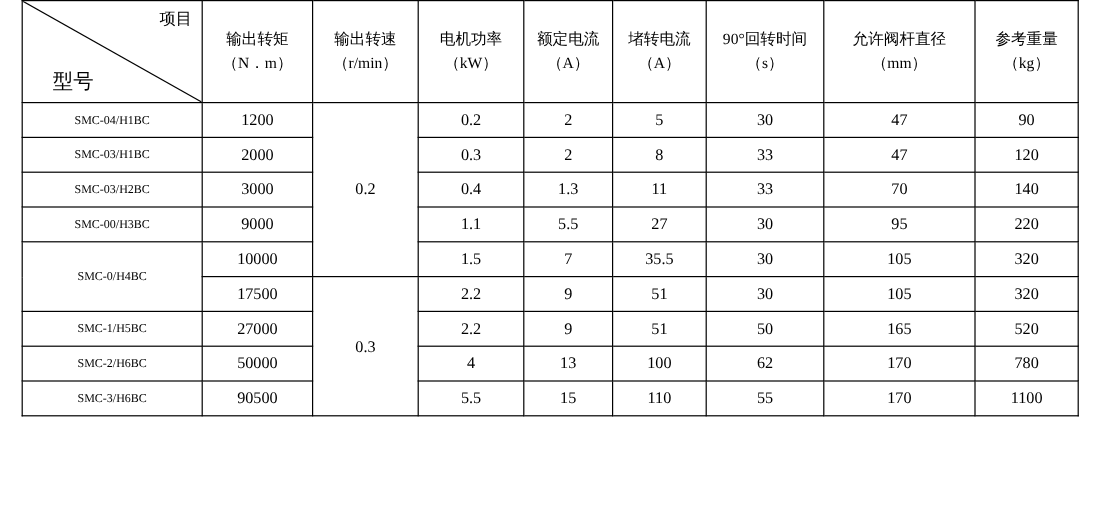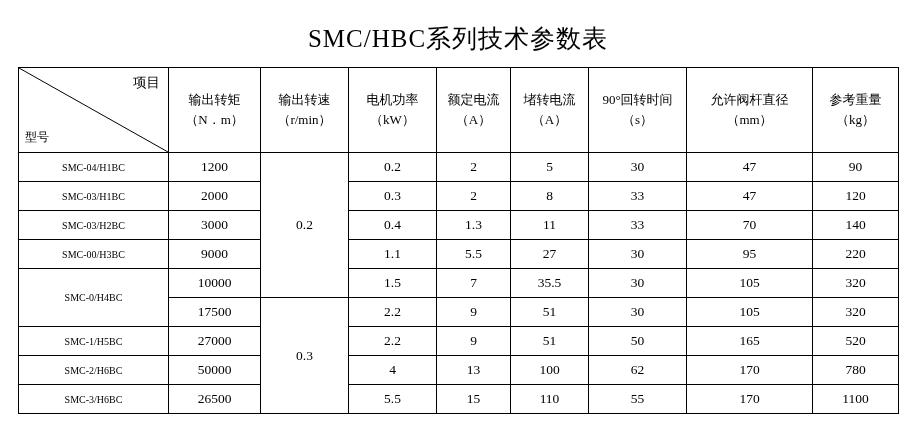--- a/index.html
+++ b/index.html
@@ -61,23 +61,23 @@
     height: 100%;
   }
   .corner .item-lbl {
     position: absolute;
     right: 8px;
     top: 6px;
     font-size: 13.5px;
   }
   .corner .model-lbl {
     position: absolute;
-    left: 6px;
+    left: 25px;
     bottom: 6px;
-    font-size: 12px;
+    font-size: 17px;
   }
   .hdr {
     height: 84px;
     line-height: 1.55;
     font-size: 13px;
     padding: 0 2px;
   }
   .hdr .l1 { display: block; }
   .hdr .l2 { display: block; }
   td.data {
@@ -90,21 +90,20 @@
   }
   .speed-cell {
     font-size: 13.5px;
   }
 </style>
 </head>
 <body>
 
 <div class="page">
 
-  <div class="title">SMC/HBC系列技术参数表</div>
 
   <div class="table-wrap">
     <table class="spec">
       <colgroup>
         <col style="width:150px">
         <col style="width:92px">
         <col style="width:88px">
         <col style="width:88px">
         <col style="width:74px">
         <col style="width:78px">
@@ -243,21 +242,21 @@
           <td class="data">4</td>
           <td class="data">13</td>
           <td class="data">100</td>
           <td class="data">62</td>
           <td class="data">170</td>
           <td class="data">780</td>
         </tr>
 
         <tr>
           <td class="data model" rowspan="1">SMC-3/H6BC</td>
-          <td class="data">26500</td>
+          <td class="data">90500</td>
           <td class="data">5.5</td>
           <td class="data">15</td>
           <td class="data">110</td>
           <td class="data">55</td>
           <td class="data">170</td>
           <td class="data">1100</td>
         </tr>
 
       </tbody>
     </table>

